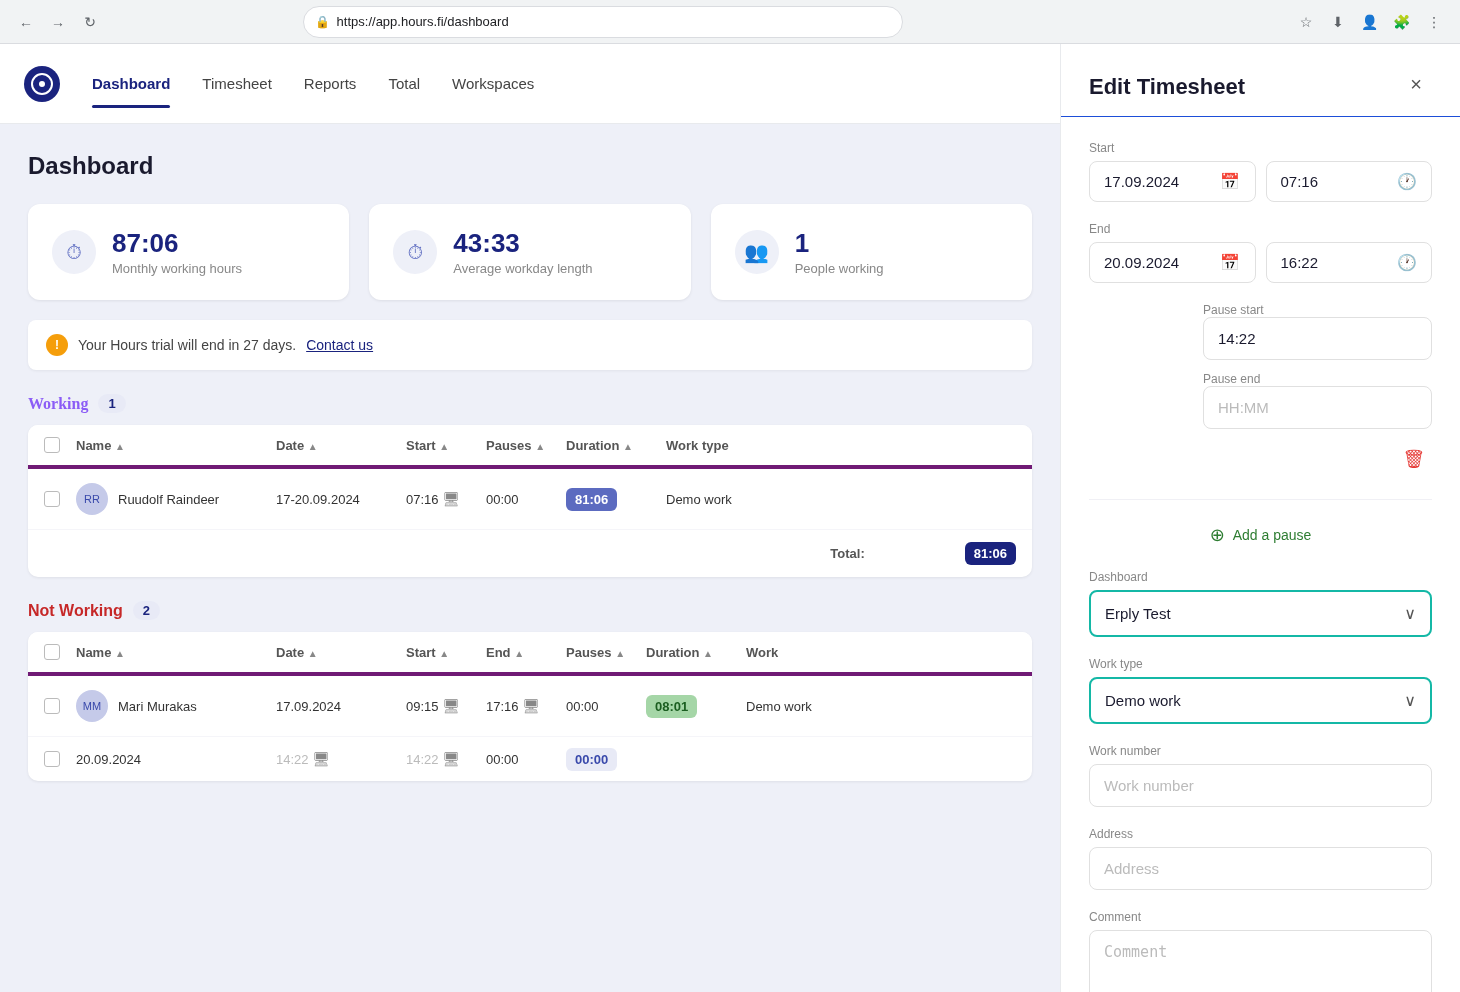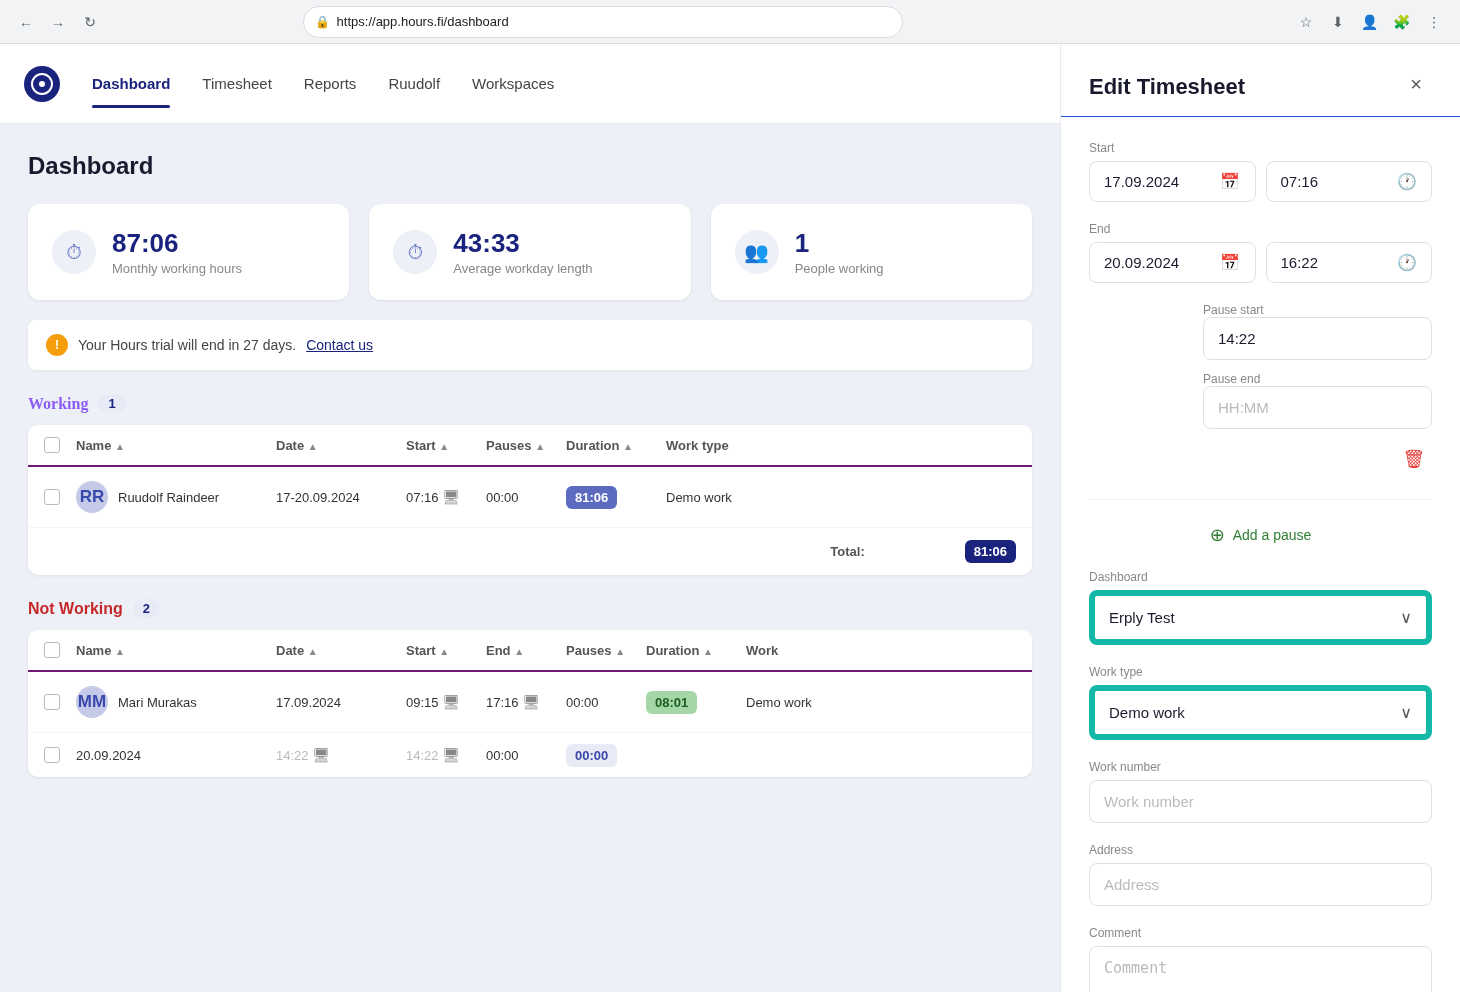--- a/index.html
+++ b/index.html
@@ -45,26 +45,26 @@
 
     
     .section-header { display: flex; align-items: center; gap: 10px; margin-bottom: 12px; }
     .section-title { font-size: 16px; font-weight: 600; }
     .section-title.working { color: #8b5cf6; font-family: Liberation Serif, serif; }
     .section-title.not-working { color: #c62828; }
     .count-badge { background: #e8eaf6; color: #1a237e; border-radius: 12px; padding: 2px 10px; font-size: 13px; font-weight: 600; }
 
     
     .data-table { background: white; border-radius: 10px; overflow: hidden; box-shadow: 0 1px 3px rgba(0,0,0,0.07); margin-bottom: 24px; width: 100%; }
-    .table-header { display: grid; padding: 12px 16px; background: white; border-bottom: 2px solid #701a75; font-size: 13px; font-weight: 600; color: #555; align-items: center; }
+    .table-header { display: grid; padding: 12px 16px; background: white; border-bottom: 4px solid #701a75; font-size: 13px; font-weight: 600; color: #555; align-items: center; }
     .table-row { display: grid; padding: 14px 16px; border-bottom: 1px solid #f5f5f9; font-size: 13px; color: #333; align-items: center; }
     .table-row:last-child { border-bottom: none; }
     .working-grid { grid-template-columns: 32px 200px 130px 80px 80px 100px 120px; }
     .not-working-grid { grid-template-columns: 32px 200px 130px 80px 80px 80px 100px 120px; }
-    .avatar { width: 32px; height: 32px; border-radius: 50%; background: #c5cae9; display: flex; align-items: center; justify-content: center; font-size: 17px; font-weight: 700; color: #3949ab; }
+    .avatar { width: 32px; height: 32px; border-radius: 50%; background: #c5cae9; display: flex; align-items: center; justify-content: center; font-size: 11px; font-weight: 400; color: #3949ab; }
     .name-cell { display: flex; align-items: center; gap: 10px; }
     .checkbox { width: 16px; height: 16px; border: 1.5px solid #bbb; border-radius: 3px; }
     .duration-badge { background: #5c6bc0; color: white; border-radius: 6px; padding: 4px 9px; font-size: 13px; font-weight: 600; text-align: center; }
     .duration-badge.green { background: #a5d6a7; color: #1b5e20; }
     .duration-badge.blue-dark { background: #1a237e; color: white; }
     .duration-badge.light { background: #e8eaf6; color: #3949ab; }
     .sort-icon { font-size: 10px; color: #888; }
     .computer-icon { color: #888; font-size: 14px; }
     .total-row { display: flex; justify-content: flex-end; padding: 12px 16px; gap: 100px; font-size: 13px; font-weight: 600; color: #555; align-items: center; }
 
@@ -84,21 +84,21 @@
     .date-time-pair > div { flex: 1; }
 
     
     .pause-row { display: flex; gap: 12px; align-items: flex-end; flex-direction: column; }
     .pause-field { flex: 1; }
     .delete-btn { width: 36px; height: 36px; display: flex; align-items: center; justify-content: center; cursor: pointer; color: #e53935; background: none; border: none; font-size: 18px; margin-bottom: 2px; }
     .divider { border: none; border-top: 1px solid #f0f0f5; }
     .add-pause-btn { display: flex; align-items: center; justify-content: center; gap: 8px; color: #2e7d32; font-size: 14px; font-weight: 500; cursor: pointer; background: none; border: none; padding: 4px 0; }
 
     
-    .dropdown { display: flex; align-items: center; justify-content: space-between; border: 6px solid #14b8a6; border-radius: 8px; padding: 12px 14px; font-size: 15px; color: #1a1a2e; cursor: pointer; background: white; }
+    .dropdown { display: flex; align-items: center; justify-content: space-between; border: 2px solid #14b8a6; border-radius: 8px; padding: 12px 14px; font-size: 15px; color: #1a1a2e; cursor: pointer; background: white; }
     .dropdown-arrow { color: #555; font-size: 16px; }
 
     
     .text-input { border: 1px solid #e0e0e0; border-radius: 8px; padding: 12px 14px; font-size: 15px; color: #1a1a2e; outline: none; width: 100%; }
     .text-input::placeholder { color: #bbb; }
     .text-area { border: 1px solid #e0e0e0; border-radius: 8px; padding: 12px 14px; font-size: 15px; color: #1a1a2e; outline: none; width: 100%; min-height: 80px; resize: none; }
     .text-area::placeholder { color: #bbb; }
 
     
     .edit-footer { padding: 20px 28px; display: flex; gap: 12px; border-top: 1px solid #f0f0f5; }
@@ -137,21 +137,21 @@
     <nav class="top-nav">
       <div class="logo">
         <svg width="22" height="22" viewBox="0 0 22 22" fill="none">
           <circle cx="11" cy="11" r="10" stroke="white" stroke-width="2"></circle>
           <circle cx="11" cy="11" r="3" fill="white"></circle>
         </svg>
       </div>
       <a class="nav-item active">Dashboard</a>
       <a class="nav-item">Timesheet</a>
       <a class="nav-item">Reports</a>
-      <a class="nav-item">Ruudolf</a>
+      <a class="nav-item">Total</a>
       <a class="nav-item">Workspaces</a>
     </nav>
 
     <div class="dashboard-content">
       <h1 class="page-title">Dashboard</h1>
 
       <div class="stats-row">
         <div class="stat-card">
           <div class="stat-icon">⏱</div>
           <div>

